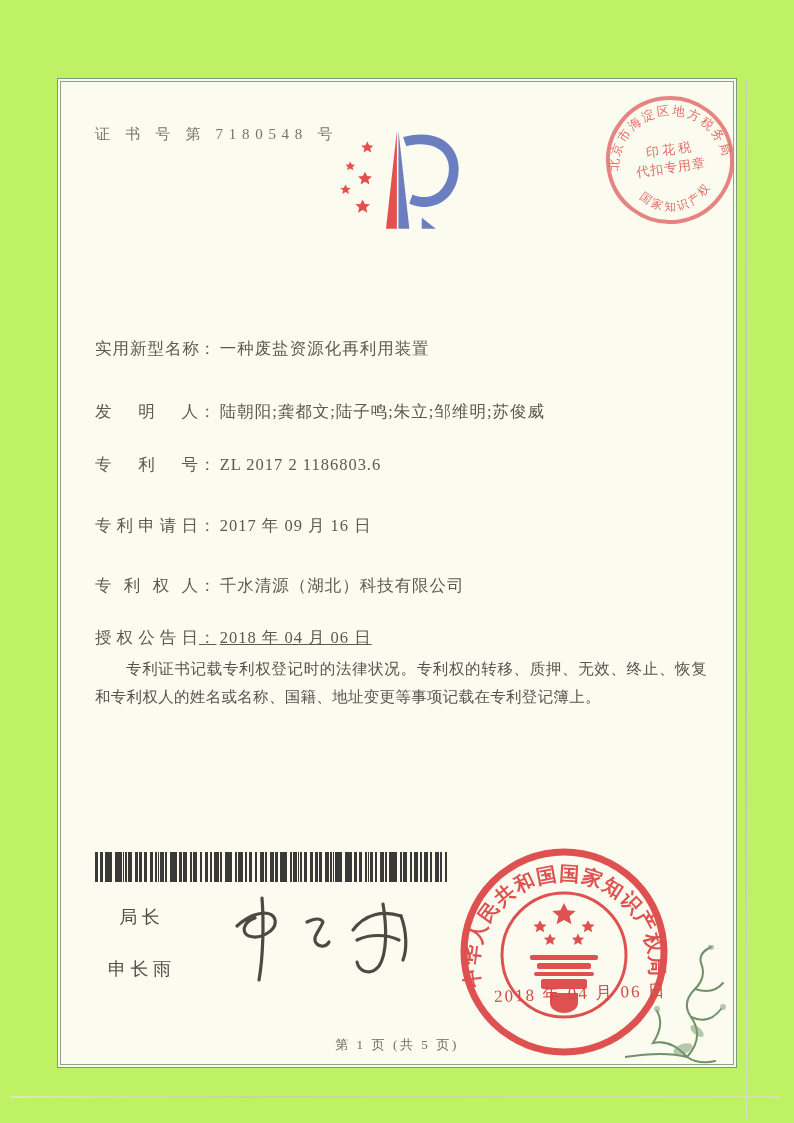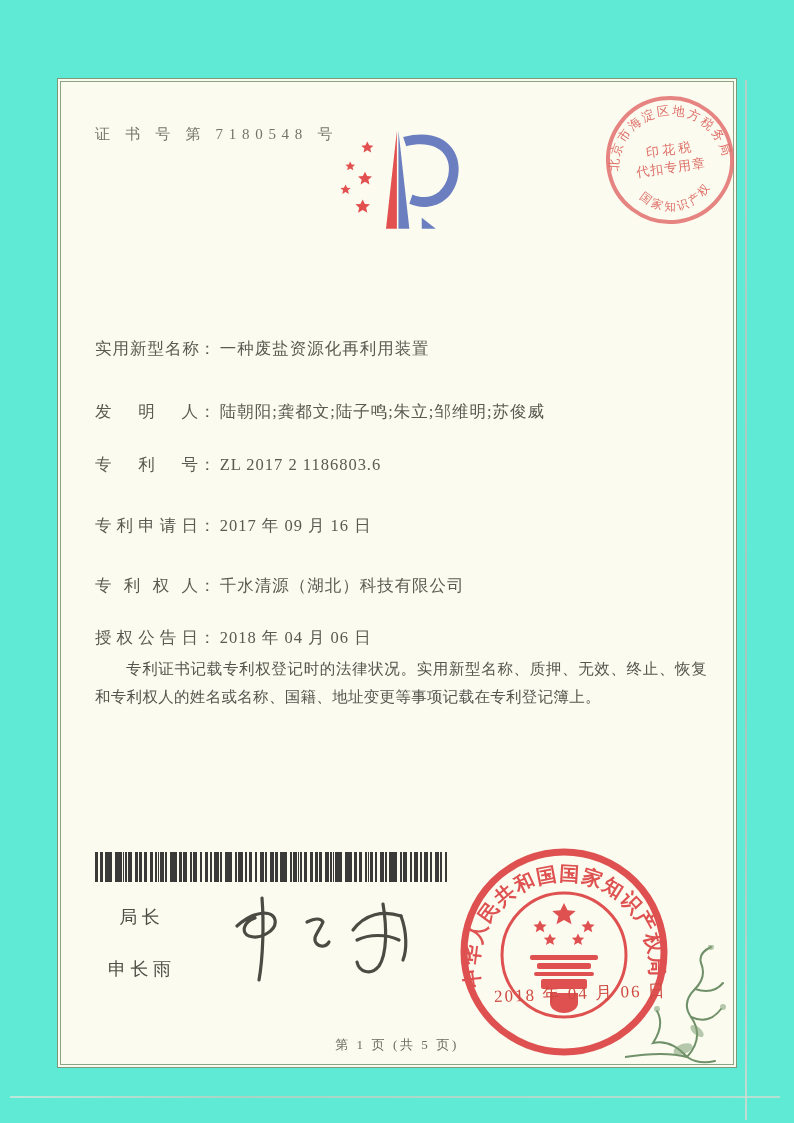--- a/index.html
+++ b/index.html
@@ -1,18 +1,18 @@
 <!DOCTYPE html>
 <html><head>
 <meta charset="utf-8">
 <style>
   html,body{margin:0;padding:0;background:#ffffff;}
   .page{
     position:relative;width:794px;height:1123px;margin:0 auto;
-    background:#5eead4;overflow:hidden;
+    background:#bef264;overflow:hidden;
     font-family:"Liberation Serif","DejaVu Serif",serif;
     color:#56554d;
   }
   .page-edge-right{position:absolute;left:745px;top:80px;width:2px;height:1040px;
     background:linear-gradient(180deg,#c9cdc4,#b9beb3 60%,#d8dbd2);opacity:.8;}
   .page-edge-bottom{position:absolute;left:10px;top:1096px;width:770px;height:2px;
     background:linear-gradient(90deg,#e4e6de,#c7cabf 30%,#d9dcd2);opacity:.7;}
   .frame{
     position:absolute;left:57px;top:78px;width:678px;height:988px;
     border:1.5px solid #7d9a78;background:#fbfbef;
@@ -20,21 +20,21 @@
   .frame-inner{position:absolute;left:2px;top:2px;right:2px;bottom:2px;border:1px solid #8aa584;}
   .cert-number{position:absolute;left:95px;top:125px;font-size:15px;letter-spacing:.38em;color:#75746a;}
   .logo{position:absolute;left:322px;top:126px;}
   .tax-seal{position:absolute;left:602px;top:92px;transform:rotate(-8deg);opacity:.85;}
   .doc-title{position:absolute;left:0;top:236px;width:100%;text-align:center;
     font-size:40px;font-weight:600;letter-spacing:.2em;color:#4a4a44;}
   .fields{position:absolute;left:95px;top:338px;width:600px;}
   .field{position:absolute;left:0;font-size:16.5px;letter-spacing:.06em;color:#5b5a51;white-space:nowrap;}
   .field .flabel{display:inline-block;width:6.3em;text-align:justify;text-align-last:justify;vertical-align:bottom;}
   .field .fcolon{margin-right:.2em;}
-  .f0{top:0;} .f1{top:63px;} .f2{top:116px;} .f3{top:177px;} .f4{top:237px;} .f5{top:289px;}
+  .f0{top:0;} .f1{top:63px;} .f2{top:116px;} .f3{top:177px;} .f4{top:237px;} .f5{top:289px;text-decoration:underline;}
   .body-text{position:absolute;left:95px;top:655px;width:612px;font-size:15.5px;
     line-height:1.78;color:#56554d;text-align:justify;letter-spacing:.02em;}
   .body-text p{margin:0;text-indent:2em;}
   .barcode{position:absolute;left:95px;top:852px;width:352px;height:30px;
     background-image:
       repeating-linear-gradient(90deg,#3a3a38 0 2px,rgba(0,0,0,0) 2px 5px),
       repeating-linear-gradient(90deg,#3a3a38 0 3px,rgba(0,0,0,0) 3px 11px),
       repeating-linear-gradient(90deg,#3a3a38 0 1px,rgba(0,0,0,0) 1px 7px);
   }
   .sig-block{position:absolute;left:108px;top:905px;font-size:18px;color:#4f4e46;letter-spacing:.25em;}
@@ -108,21 +108,21 @@
     </div>
     <div class="field f4">
       <span class="flabel">专利权人</span><span class="fcolon">：</span><span class="fvalue">千水清源（湖北）科技有限公司</span>
     </div>
     <div class="field f5">
       <span class="flabel">授权公告日</span><span class="fcolon">：</span><span class="fvalue">2018 年 04 月 06 日</span>
     </div>
   </div>
 
   <div class="body-text">
-    <p>专利证书记载专利权登记时的法律状况。实用新型名称、质押、无效、终止、恢复和专利权人的姓名或名称、国籍、地址变更等事项记载在专利登记簿上。</p>
+    <p>专利证书记载专利权登记时的法律状况。专利权的转移、质押、无效、终止、恢复和专利权人的姓名或名称、国籍、地址变更等事项记载在专利登记簿上。</p>
   </div>
 
   <div class="barcode"></div>
 
   <div class="sig-block">
     <div class="sig-role">局长</div>
     <div class="sig-name">申长雨</div>
   </div>
 
   <svg class="signature" width="210" height="100" viewBox="0 0 210 100">

